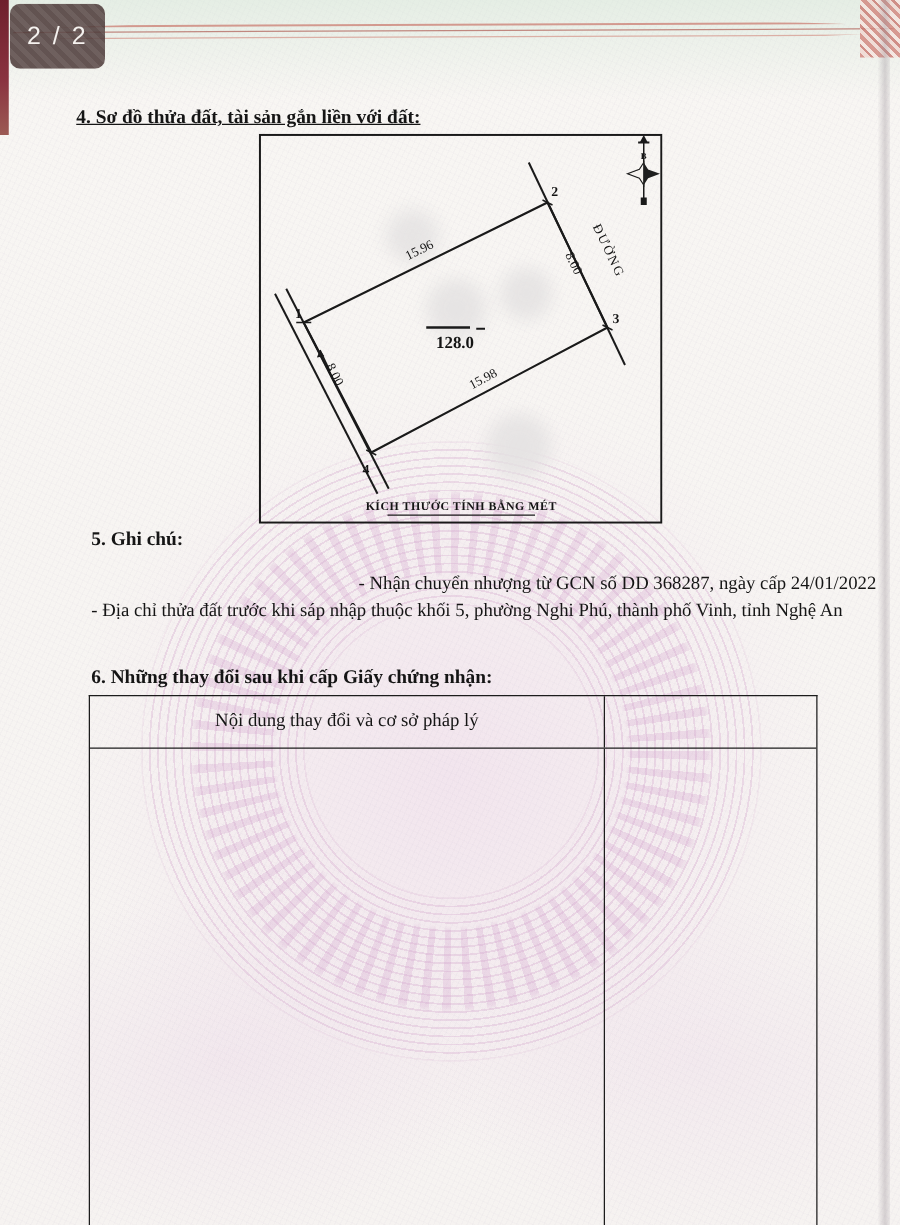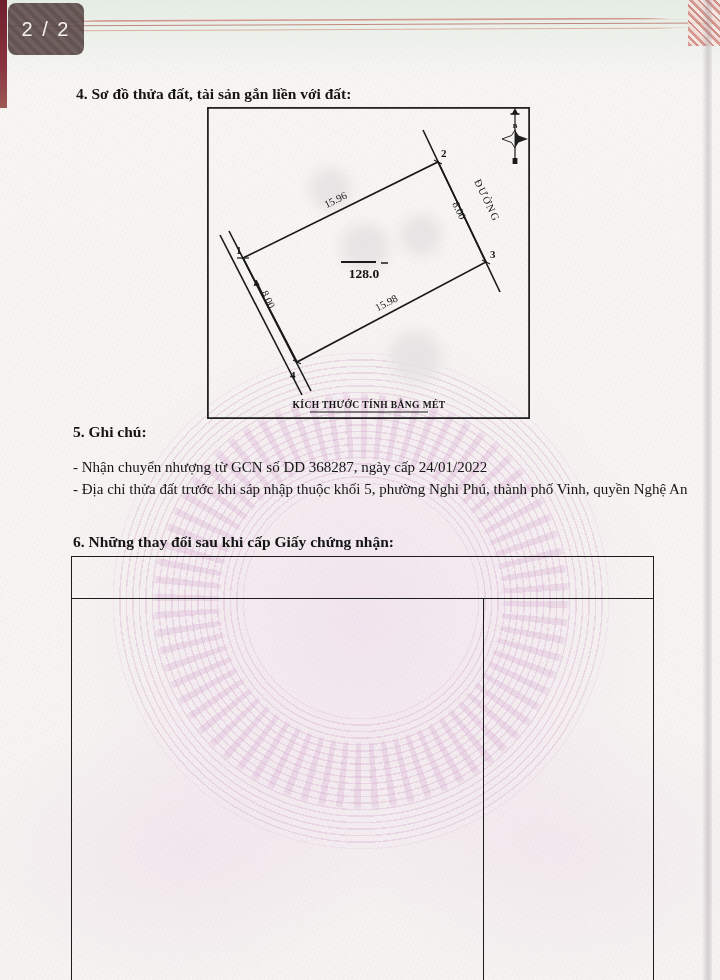--- a/index.html
+++ b/index.html
@@ -68,21 +68,21 @@
 <div class="green-tint"></div>
 <div class="wm-ring"></div>
 <div class="wm-figs"></div>
 <div class="top-rule"></div>
 <div class="corner-ornament"></div>
 <div class="left-spine"></div>
 <div class="page-edge"></div>
 
 <div class="badge">2 / 2</div>
 
-<div class="h-bold" style="left:76px;top:85px;">4. Sơ đồ thửa đất, tài sản gắn liền với đất:</div>
+<div class="h-bold" style="left:61px;top:85px;text-decoration:underline;">4. Sơ đồ thửa đất, tài sản gắn liền với đất:</div>
 
 <div class="diagram-box">
   <svg width="323" height="312" viewBox="0 0 323 312">
     <defs>
       <filter id="blur5" x="-60%" y="-60%" width="220%" height="220%">
         <feGaussianBlur stdDeviation="7"></feGaussianBlur>
       </filter>
     </defs>
 
     <rect x="0.9" y="0.9" width="321.2" height="310.2" fill="none" stroke="#191919" stroke-width="1.7"></rect>
@@ -141,25 +141,26 @@
       <polygon points="0,-9 -3.5,-3.5 -13,0 -3.5,3.5 0,9" fill="#f5f2ef" stroke="#1f1f1f" stroke-width="0.9"></polygon>
       <rect x="-2.4" y="19" width="4.8" height="6" fill="#1a1a1a"></rect>
     </g>
 
     <text x="162" y="301" font-size="9.5" font-weight="bold" text-anchor="middle" letter-spacing="0.4" fill="#141414">KÍCH THƯỚC TÍNH BẰNG MÉT</text>
     <line x1="103" y1="305" x2="221" y2="305" stroke="#1a1a1a" stroke-width="1"></line>
   </svg>
 </div>
 
 <div class="h-bold" style="left:73px;top:423px;font-family:Liberation Serif, serif;">5. Ghi chú:</div>
-<div class="body-text" style="left:73px;top:457px;width:615px;">- Nhận chuyển nhượng từ GCN số DD 368287, ngày cấp 24/01/2022</div>
-<div class="body-text" style="left:73px;top:479px;width:615px;">- Địa chỉ thửa đất trước khi sáp nhập thuộc khối 5, phường Nghi Phú, thành phố Vinh, quyền Nghệ An</div>
+<div class="body-text" style="left:86px;top:457px;width:615px;text-align:right;">- Nhận chuyển nhượng từ GCN số DD 368287, ngày cấp 24/01/2022</div>
+<div class="body-text" style="left:73px;top:479px;width:615px;">- Địa chỉ thửa đất trước khi sáp nhập thuộc khối 5, phường Nghi Phú, thành phố Vinh, tỉnh Nghệ An</div>
 
 <div class="h-bold" style="left:73px;top:533px;text-align:right;">6. Những thay đổi sau khi cấp Giấy chứng nhận:</div>
 
 <div class="changes-table">
   <div class="thead">
+    <div class="cell-l">Nội dung thay đổi và cơ sở pháp lý</div>
   </div>
   <div class="tbody">
     <div class="cell-l"></div>
     <div class="cell-r"></div>
   </div>
 </div>
 
 </body></html>

